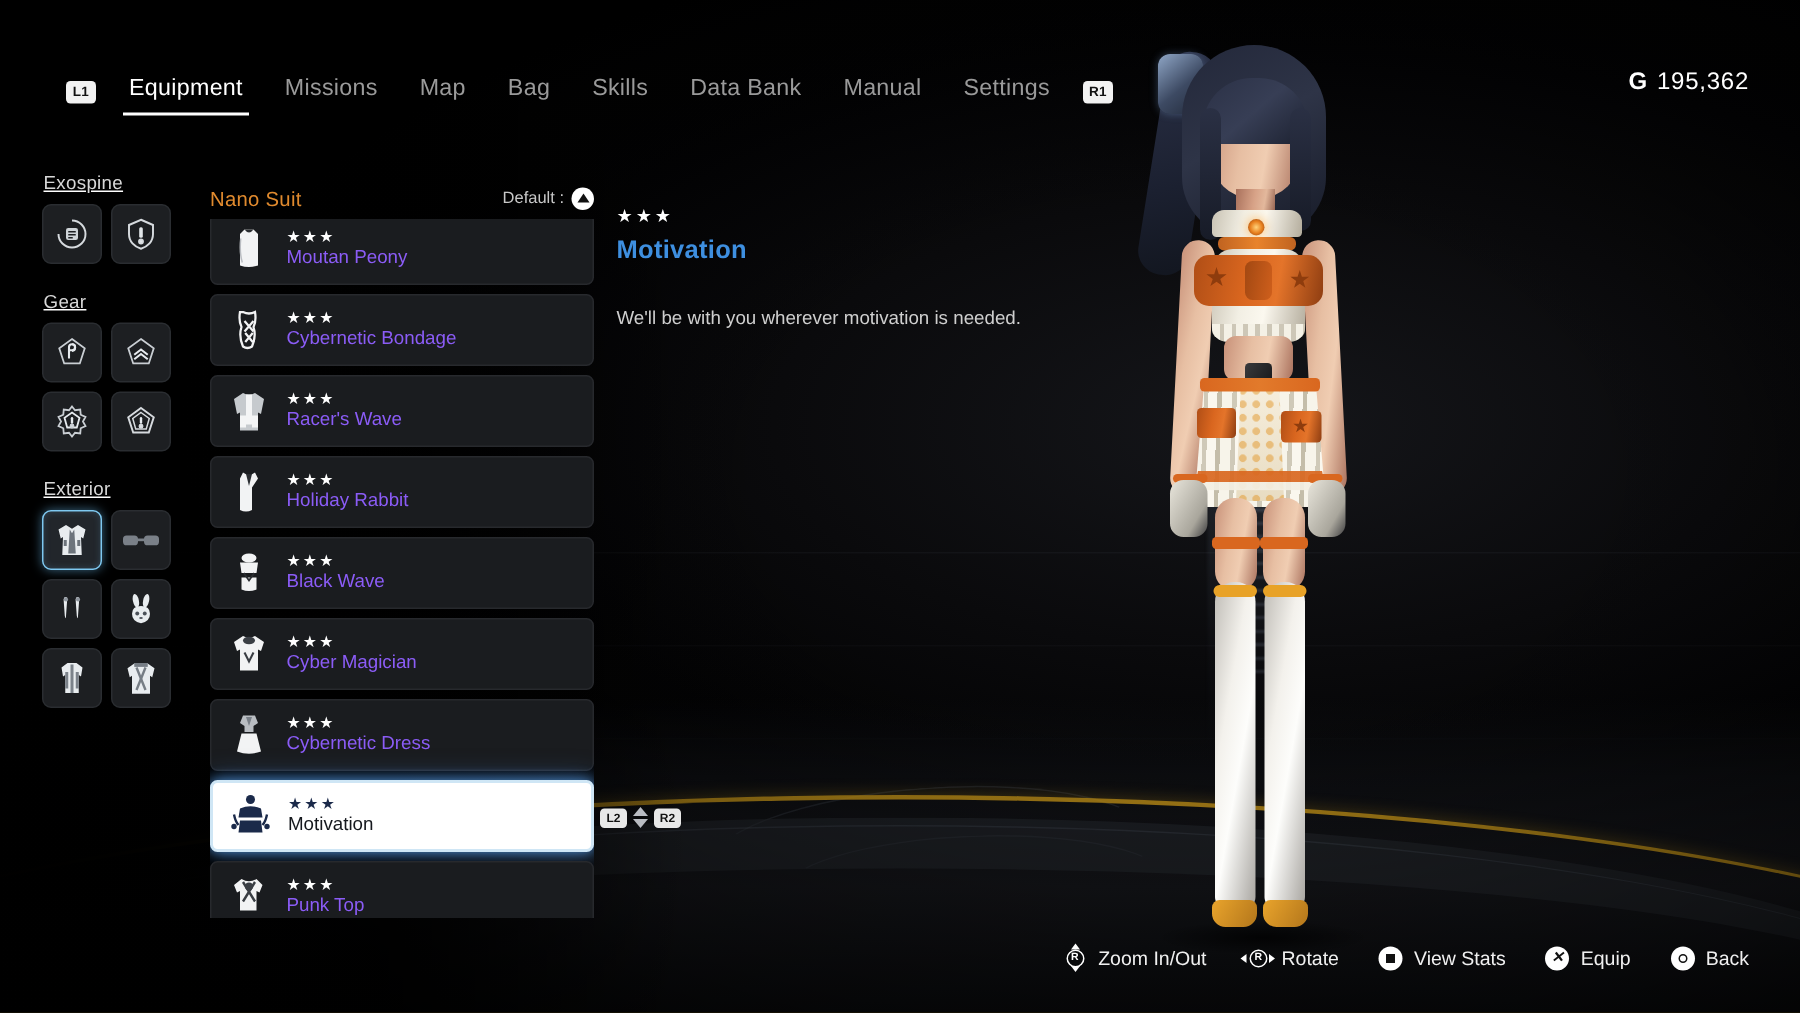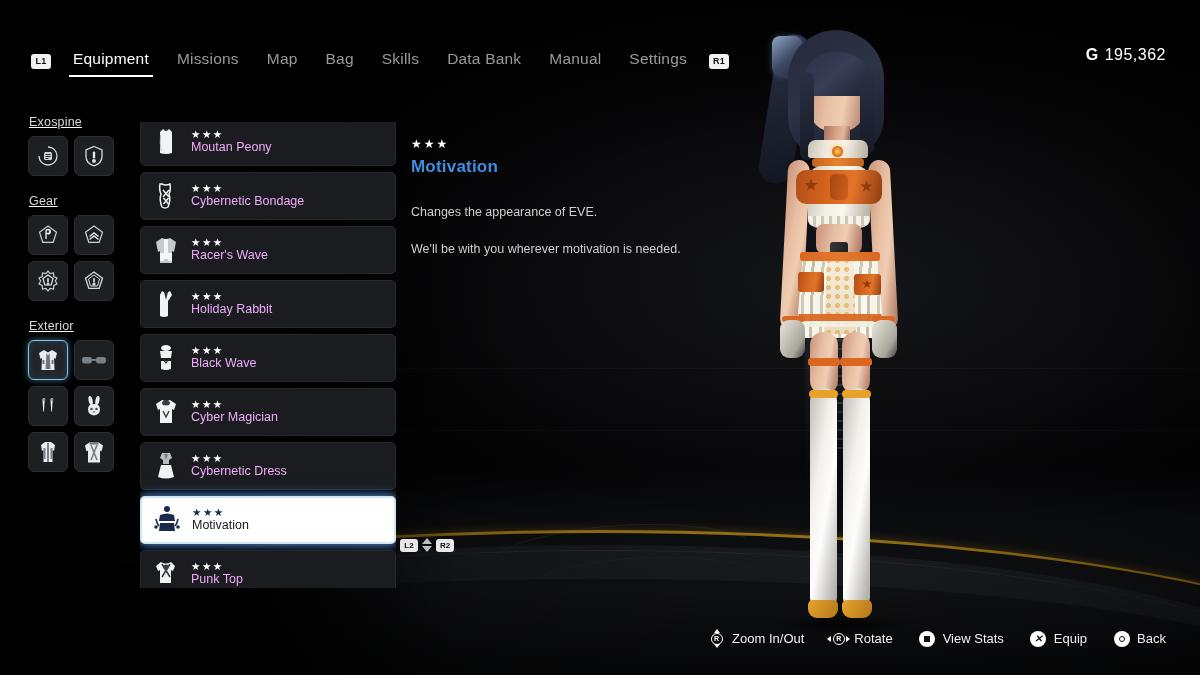--- a/index.html
+++ b/index.html
@@ -177,21 +177,21 @@
   .topnav {
     position:absolute; left:0; top:40px; width:1200px; height:42px;
     display:flex; align-items:center; gap:0;
   }
   .bumper {
     display:inline-flex; align-items:center; justify-content:center;
     min-width:20px; height:15px; padding:0 4px; margin:0 8px;
     background:#f2f2f2; color:#111; border-radius:3px;
     font-size:9px; font-weight:bold; letter-spacing:.2px;
   }
-  .bumper-l1 { margin-left:31px; }
+  .bumper-l1 { margin-left:44px; }
   .tab {
     position:relative; padding:4px 14px 9px;
     font-size:15.5px; color:#9a9a9a; letter-spacing:.2px; white-space:nowrap; cursor:pointer;
   }
   .tab.active { color:#fff; }
   .tab.active::after {
     content:""; position:absolute; left:10px; right:10px; bottom:0; height:2px; background:#fff;
   }
   .currency {
     position:absolute; right:34px; top:46px;
@@ -232,21 +232,21 @@
     background:#1a1c1f; border:1px solid #27292d; border-radius:5px; cursor:pointer;
   }
   .row.sel {
     background:#fff; border:2px solid #cfe6f5;
     box-shadow:0 0 9px rgba(90,160,230,.85), 0 0 18px rgba(60,120,200,.5);
   }
   .row-thumb { width:34px; height:38px; flex:0 0 34px; display:flex; align-items:center; justify-content:center; }
   .row-info { display:flex; flex-direction:column; gap:1px; }
   .row-stars { font-size:10.5px; color:#fff; letter-spacing:1.5px; line-height:1; }
   .row.sel .row-stars { color:#1b2a4a; }
-  .row-name { font-size:12.5px; color:#f0abfc; line-height:1.1; }
+  .row-name { font-size:12.5px; color:#8b5cf6; line-height:1.1; }
   .row.sel .row-name { color:#15181d; }
   .scroll-hints {
     position:absolute; left:400px; top:538px; width:24px;
     display:flex; flex-direction:row; align-items:center; gap:4px;
   }
   .trig {
     min-width:18px; height:13px; padding:0 3px; border-radius:3px;
     background:#e8e8e8; color:#111; font-size:8px; font-weight:bold;
     display:flex; align-items:center; justify-content:center;
   }
@@ -503,20 +503,29 @@
             <path d="M9 6 L15 21" stroke="#767d85" stroke-width="1.6"></path>
             <path d="M15 6 L9 21" stroke="#767d85" stroke-width="1.6"></path>
             <rect x="7.5" y="3" width="9" height="2.6" fill="#767d85"></rect>
           </svg>
         </span>
       </div>
     </div>
   </div>
 
   <div class="listpanel">
+    <div class="list-head">
+      <div class="list-title">Nano Suit</div>
+      <div class="list-default">
+        <span>Default :</span>
+        <span class="tri-btn">
+            <i></i>
+          </span>
+      </div>
+    </div>
 
     <div class="list-scroll">
 
       <div class="row" style="margin-top:-4px;">
         <span class="row-thumb">
           <svg width="24" height="30" viewBox="0 0 24 30" fill="#f2f3f4">
             <path d="M9 2 h6 l3 3 v21 q-6 2 -12 0 V5 Z"></path>
             <path d="M9 2 q3 4 6 0" fill="#2a2d31"></path>
             <path d="M6.5 8 q-1 9 1 16" stroke="#b9bcc1" stroke-width="1" fill="none"></path>
           </svg>
@@ -650,21 +659,20 @@
     <span class="arrows">
       <i class="arr-up"></i>
       <i class="arr-dn"></i>
     </span>
     <span class="trig">R2</span>
   </div>
 
   <div class="detail">
     <div class="d-stars">★★★</div>
     <div class="d-title">Motivation</div>
-    <div class="d-text">Changes the appearance of EVE.</div>
     <div class="d-text gap">We'll be with you wherever motivation is needed.</div>
   </div>
 
   <div class="hints">
 
     <div class="hint">
       <span class="btn-glyph">
         <span class="rsticks">
           <i class="stick-up"></i>
           <span class="stick-circ">R</span>

